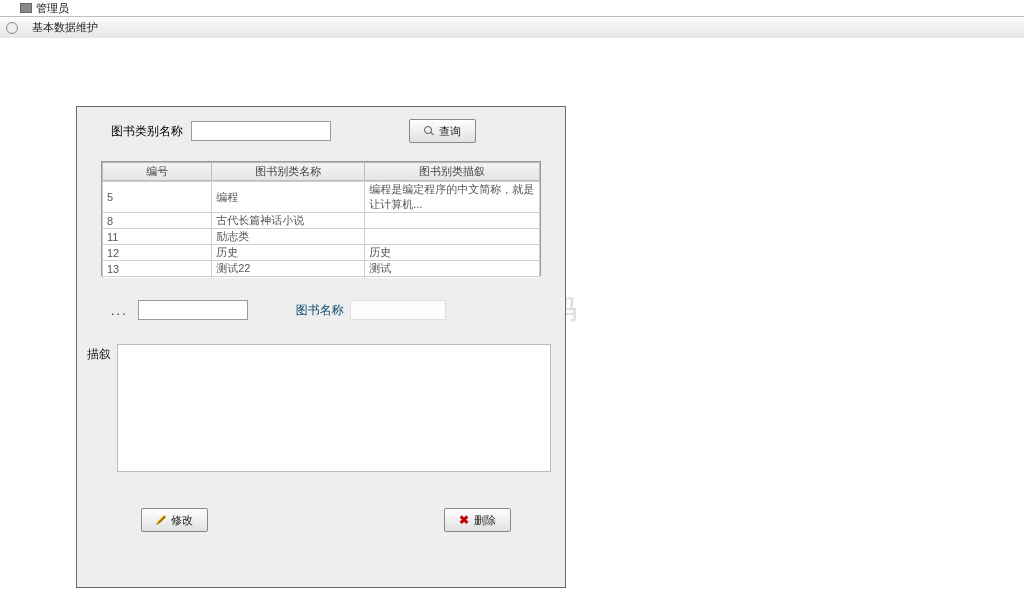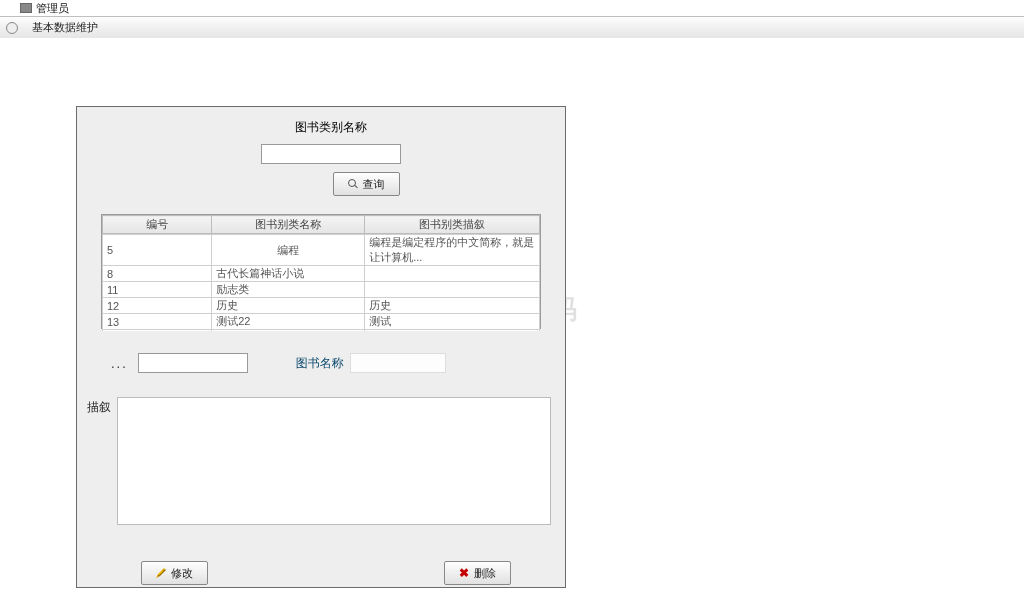--- a/index.html
+++ b/index.html
@@ -46,21 +46,21 @@
     .inwin-ctrls { display: flex; gap: 3px; }
     .inwin-btn {
       width: 14px; height: 13px; border: 1px solid #4a4a4a;
       background: linear-gradient(#fff, #e8e8e8);
       font-size: 9px; line-height: 11px; text-align: center; color: #333;
       cursor: pointer;
     }
 
     .inwin-body { flex: 1; position: relative; padding: 12px 14px; }
 
-    .search-row { display: flex; align-items: center; gap: 8px; margin-bottom: 18px; margin-left: 20px; flex-direction: column; }
+    .search-row { display: flex; align-items: center; gap: 8px; margin-bottom: 18px; margin-left: 20px; }
     .search-label { font-size: 12px; color: #000; }
     .text-input { width: 140px; height: 20px; border: 1px solid #999; background: #fff; padding: 0 4px; font-size: 12px; }
     .btn {
       height: 24px; padding: 0 14px;
       border: 1px solid #888; border-radius: 2px;
       background: linear-gradient(#fefefe, #e1e1e1);
       font-size: 11px; color: #222; cursor: pointer;
       display: inline-flex; align-items: center; gap: 5px;
     }
     .search-btn-wrap { margin-left: 70px; }
@@ -142,21 +142,21 @@
               <th style="width:35%">图书别类名称</th>
               <th style="width:40%">图书别类描叙</th>
             </tr>
           </thead>
         </table>
         <div class="tbl-scroll">
           <table class="tbl" id="tbody-table">
               <tbody id="tbody">
                 <tr>
                   <td style="width: 25%;">5</td>
-                  <td style="width: 35%; text-align: center;">编程</td>
+                  <td style="width: 35%;">编程</td>
                   <td style="width: 40%;">编程是编定程序的中文简称，就是让计算机...</td>
                 </tr>
                 <tr>
                   <td style="width: 25%;">8</td>
                   <td style="width: 35%;">古代长篇神话小说</td>
                   <td style="width: 40%;"></td>
                 </tr>
                 <tr>
                   <td style="width: 25%;">11</td>
                   <td style="width: 35%;">励志类</td>

